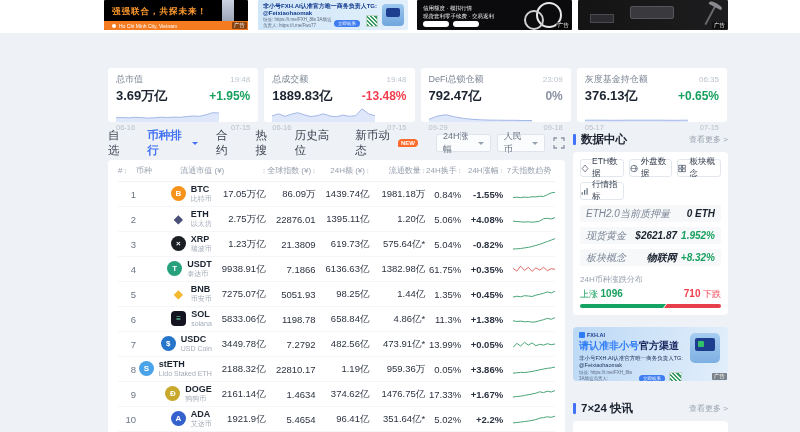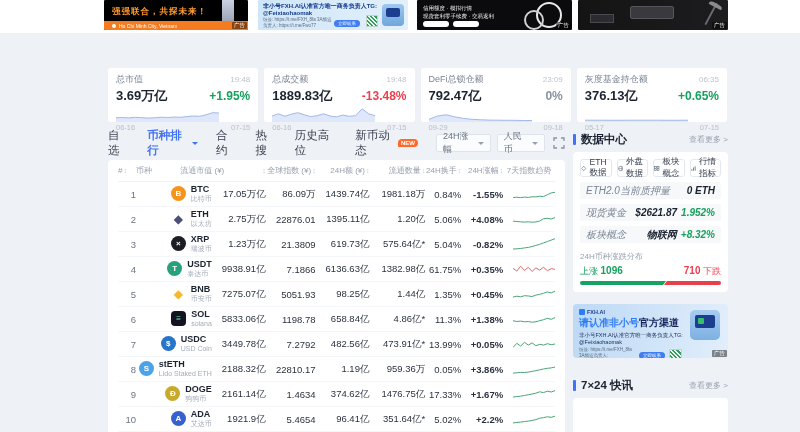--- a/index.html
+++ b/index.html
@@ -87,21 +87,21 @@
   .cname { font-size:7px; color:#a3abb8; }
   .chg { font-weight:bold; }
 
   
   .sidebar { position:absolute; left:573px; top:132px; width:155px; }
   .sb-head { display:flex; align-items:center; height:14px; margin-bottom:6px; }
   .accent { width:3px; height:11px; background:#4272f5; margin-right:5px; border-radius:1px; }
   .sb-title { font-size:11.5px; font-weight:bold; color:#1b2330; }
   .sb-more { margin-left:auto; font-size:8px; color:#98a1af; cursor:pointer; }
   .sb-card { background:#fff; border-radius:4px; padding:7px; }
-  .btn-grid { display:grid; grid-template-columns:1fr 1fr 1fr 1fr; gap:5px; }
+  .btn-grid { display:grid; grid-template-columns:1fr 1fr 1fr; gap:5px; }
   .sb-btn { height:18px; border:1px solid #e3e7ee; border-radius:3px; display:flex; align-items:center; justify-content:center; gap:3px; font-size:8.5px; color:#3a4150; cursor:pointer; }
   .metric { height:17px; background:#f6f8fa; border-radius:2px; display:flex; align-items:center; padding:0 6px; margin-top:5px; font-size:10px; cursor:pointer;font-style:italic; }
   .metric:first-of-type { margin-top:7px; }
   .m-label { color:#7a8494; }
   .m-value { margin-left:auto; font-weight:bold; color:#1b2330; }
   .m-extra { margin-left:4px; font-weight:bold; }
   .dist-label { margin-top:8px; font-size:8px; color:#98a1af; }
   .dist-nums { display:flex; justify-content:space-between; font-size:9px; margin-top:3px; }
   .dist-nums b { font-size:10px; }
   .dist-bar { display:flex; height:4px; margin-top:3px; border-radius:2px; overflow:hidden; }

